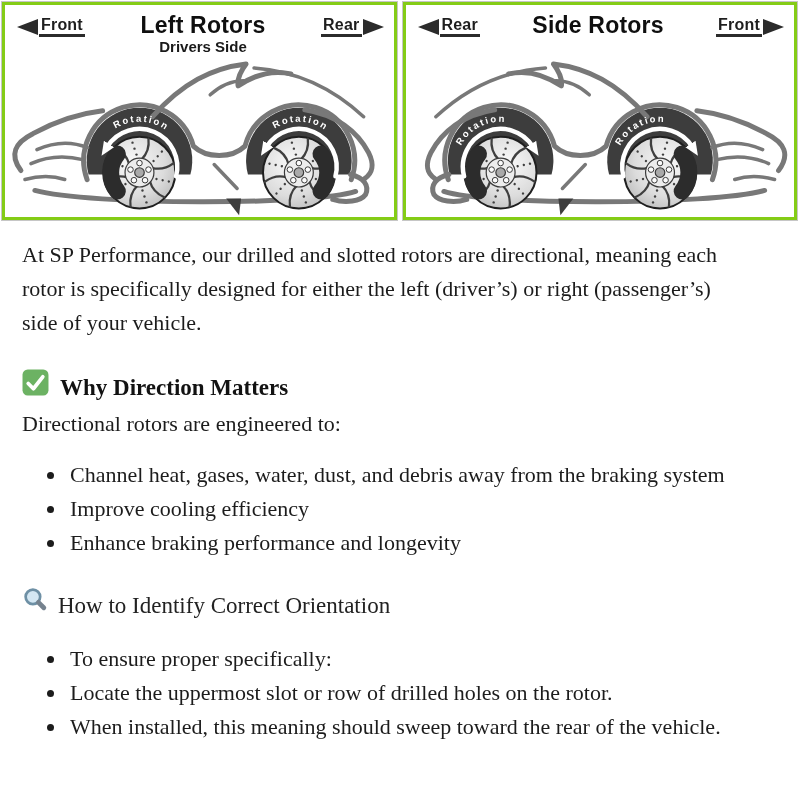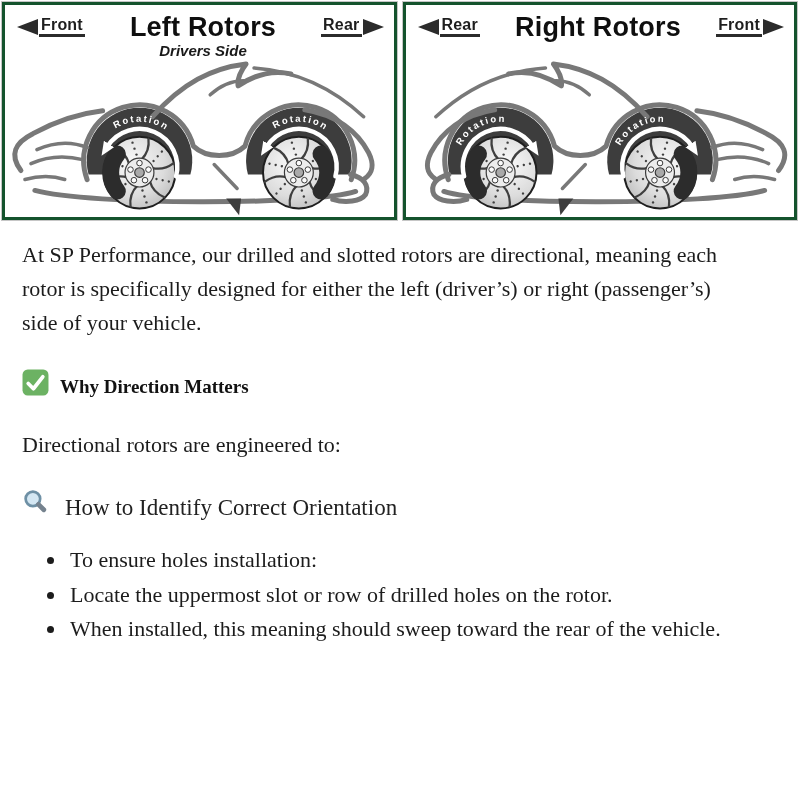--- a/index.html
+++ b/index.html
@@ -5,55 +5,55 @@
   * { margin:0; padding:0; box-sizing:border-box; }
   html,body { background:#ffffff; }
   body {
     width:800px; height:800px; overflow:hidden;
     font-family:"Liberation Serif", serif; color:#1c1c1c;
   }
   
   .figure { display:flex; gap:6px; padding:2px 3px 0 2px; }
   .panel {
     flex:1; background:#fff;
-    border:3px solid #14532d;
+    border:3px solid #84cc16;
     box-shadow:0 0 0 1px #c6c6c6;
     height:218px; overflow:hidden;
   }
   .panel-head { display:flex; justify-content:space-between; padding:7px 10px 0 12px; height:48px; font-family:"Liberation Sans", sans-serif; }
   .dir { display:flex; align-items:center; gap:1px; margin-top:5px; height:20px; }
   .dir-label {
     font-weight:bold; font-size:16px; color:#1e1e1e; line-height:1.05;
     border-bottom:3px solid #2b2b2b; padding:0 2px 1px 2px; letter-spacing:.2px;
   }
   .tri { width:0; height:0; border-top:8px solid transparent; border-bottom:8px solid transparent; }
   .tri-left  { border-right:21px solid #2b2b2b; }
   .tri-right { border-left:21px solid #2b2b2b; }
   .titles { text-align:center; margin-top:1px; }
-  .panel-title { font-weight:800; font-size:27px; letter-spacing:.2px; color:#0f0f0f; line-height:1.05; }
-  .panel-sub { font-weight:bold; font-style:italic; font-size:15px; color:#191919; margin-top:1px; }
+  .panel-title { font-weight:800; font-size:23px; letter-spacing:.2px; color:#0f0f0f; line-height:1.05; }
+  .panel-sub { font-weight:bold; font-size:15px; color:#191919; margin-top:1px; }
   .car-svg { display:block; width:100%; }
   .ln   { fill:none; stroke:#787878; stroke-width:5; stroke-linecap:round; stroke-linejoin:round; }
   .thin { stroke-width:3.5; }
   .cal  { fill:none; stroke:#2c2c2c; stroke-width:17; stroke-linecap:round; }
   .rot-arrow { fill:none; stroke:#ffffff; stroke-width:4.5; stroke-linecap:round; }
   .rot-text  { font-family:"Liberation Sans", sans-serif; font-size:9.5px; font-weight:bold; fill:#ffffff; letter-spacing:2px; }
   
   .article { padding:8px 24px 0 22px; font-size:22px; line-height:1.55; }
   .intro { margin-top:10px; max-width:706px; }
   .sec-h2 {
-    margin-top:29px; font-size:19px; font-weight:bold; color:#121212;
+    margin-top:29px; font-size:23px; font-weight:bold; color:#121212;
     display:flex; align-items:center; gap:11px;
   }
   .sec-h3 {
     margin-top:27px; font-size:23px; font-weight:normal; color:#222222;
-    display:flex; align-items:center; gap:16px;
+    display:flex; align-items:center; gap:9px;
   }
   .emoji { flex:0 0 auto; display:inline-block; }
-  .lead { margin-top:23px; }
+  .lead { }
   ul.blist { margin-top:17px; padding-left:45px; }
   ul.blist li { max-width:660px; padding-left:3px; }
 </style>
 </head>
 <body>
 
 <div class="figure">
 
   <div class="panel">
     <div class="panel-head">
@@ -149,21 +149,21 @@
     </svg>
   </div>
 
   <div class="panel">
     <div class="panel-head">
       <div class="dir">
         <span class="tri tri-left"></span>
         <span class="dir-label">Rear</span>
       </div>
       <div class="titles">
-        <div class="panel-title">Right Rotors</div>
+        <div class="panel-title">Side Rotors</div>
       </div>
       <div class="dir">
         <span class="dir-label">Front</span>
         <span class="tri tri-right"></span>
       </div>
     </div>
 
     <svg class="car-svg" viewBox="0 0 390 166">
       <use href="#carBody" transform="translate(390 0) scale(-1 1)"></use>
 
@@ -190,30 +190,35 @@
       <svg width="27" height="27" viewBox="0 0 26 26">
         <rect x="0.5" y="0.5" width="25" height="25" rx="5" fill="#6cb263"></rect>
         <path d="M6,14 L11,19 L20,7.5" fill="none" stroke="#ffffff" stroke-width="3.6" stroke-linecap="round" stroke-linejoin="round"></path>
       </svg>
     </span>
     <span>Why Direction Matters</span>
   </h2>
 
   <p class="lead">Directional rotors are engineered to:</p>
 
+  <ul class="blist">
+    <li>Channel heat, gases, water, dust, and debris away from the braking system</li>
+    <li>Improve cooling efficiency</li>
+    <li>Enhance braking performance and longevity</li>
+  </ul>
 
   <h3 class="sec-h3">
     <span class="emoji">
       <svg width="27" height="27" viewBox="0 0 26 26">
         <circle cx="10.5" cy="9.5" r="7" stroke="#6e90a5" stroke-width="2.6" fill="#d4e7f3"></circle>
         <line x1="15.8" y1="14.8" x2="21" y2="20" stroke="#75828e" stroke-width="4.6" stroke-linecap="round"></line>
       </svg>
     </span>
     <span>How to Identify Correct Orientation</span>
   </h3>
 
   <ul class="blist">
-    <li>To ensure holes installation:</li>
+    <li>To ensure proper specifically:</li>
     <li>Locate the uppermost slot or row of drilled holes on the rotor.</li>
     <li>When installed, this meaning should sweep toward the rear of the vehicle.</li>
   </ul>
 
 </div>
 
 </body></html>

